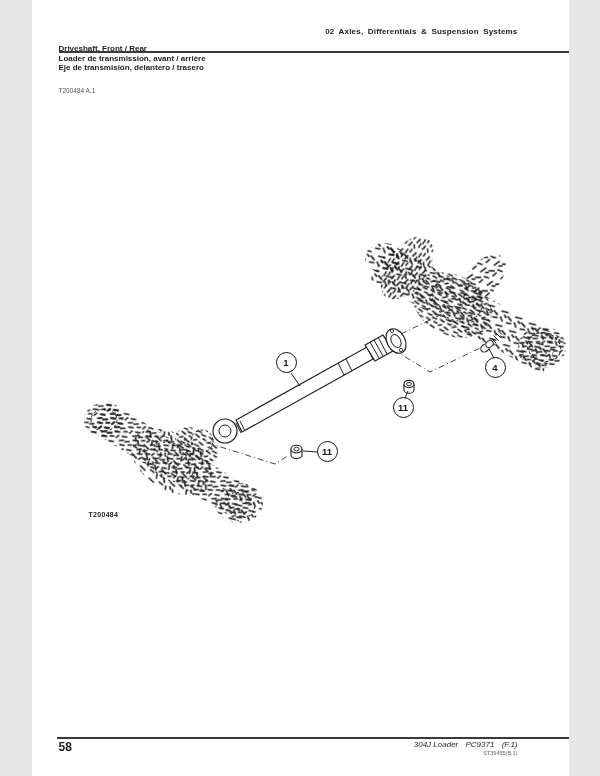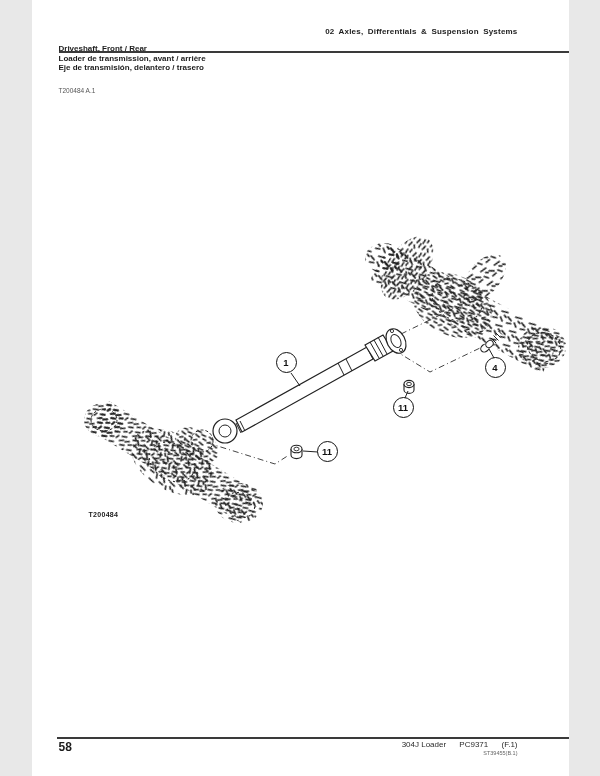--- a/index.html
+++ b/index.html
@@ -12,21 +12,21 @@
     font-size:8px;font-weight:bold;line-height:10.5px;letter-spacing:.2px;word-spacing:2px;color:#1c1c1c;}
   .rule{position:absolute;background:#3a3a3a;height:1.5px;}
   .rule.top{left:27px;top:51px;width:522px;}
   .rule.bottom{left:25px;top:737px;width:525px;}
   .titleblock{position:absolute;left:27px;top:44px;font-size:8px;font-weight:bold;
     line-height:9.6px;color:#1c1c1c;}
   .figref{position:absolute;left:27px;top:87px;font-size:6.5px;color:#555;}
   .figlabel{position:absolute;left:57px;top:511px;font-size:7px;font-weight:bold;color:#222;letter-spacing:.3px;}
   .pageno{position:absolute;left:27px;top:740px;font-size:12px;font-weight:bold;color:#1c1c1c;}
   .ftr-right{position:absolute;right:51px;top:740px;text-align:right;font-size:8px;color:#2a2a2a;}
-  .ftr-right .seg{margin-left:11px;}
+  .ftr-right .seg{margin-left:5px;font-style:italic;}
   .ftr-code{position:absolute;right:51px;top:750px;text-align:right;font-size:5.5px;color:#666;}
   .fig-svg{position:absolute;left:0;top:0;width:600px;height:776px;}
   .callout{
     position:absolute;width:21px;height:21px;border:1.6px solid #111;border-radius:50%;
     background:#fff;display:flex;align-items:center;justify-content:center;
     font-size:9.5px;font-weight:bold;color:#111;box-sizing:border-box;
   }
 </style>
 </head>
 <body>

